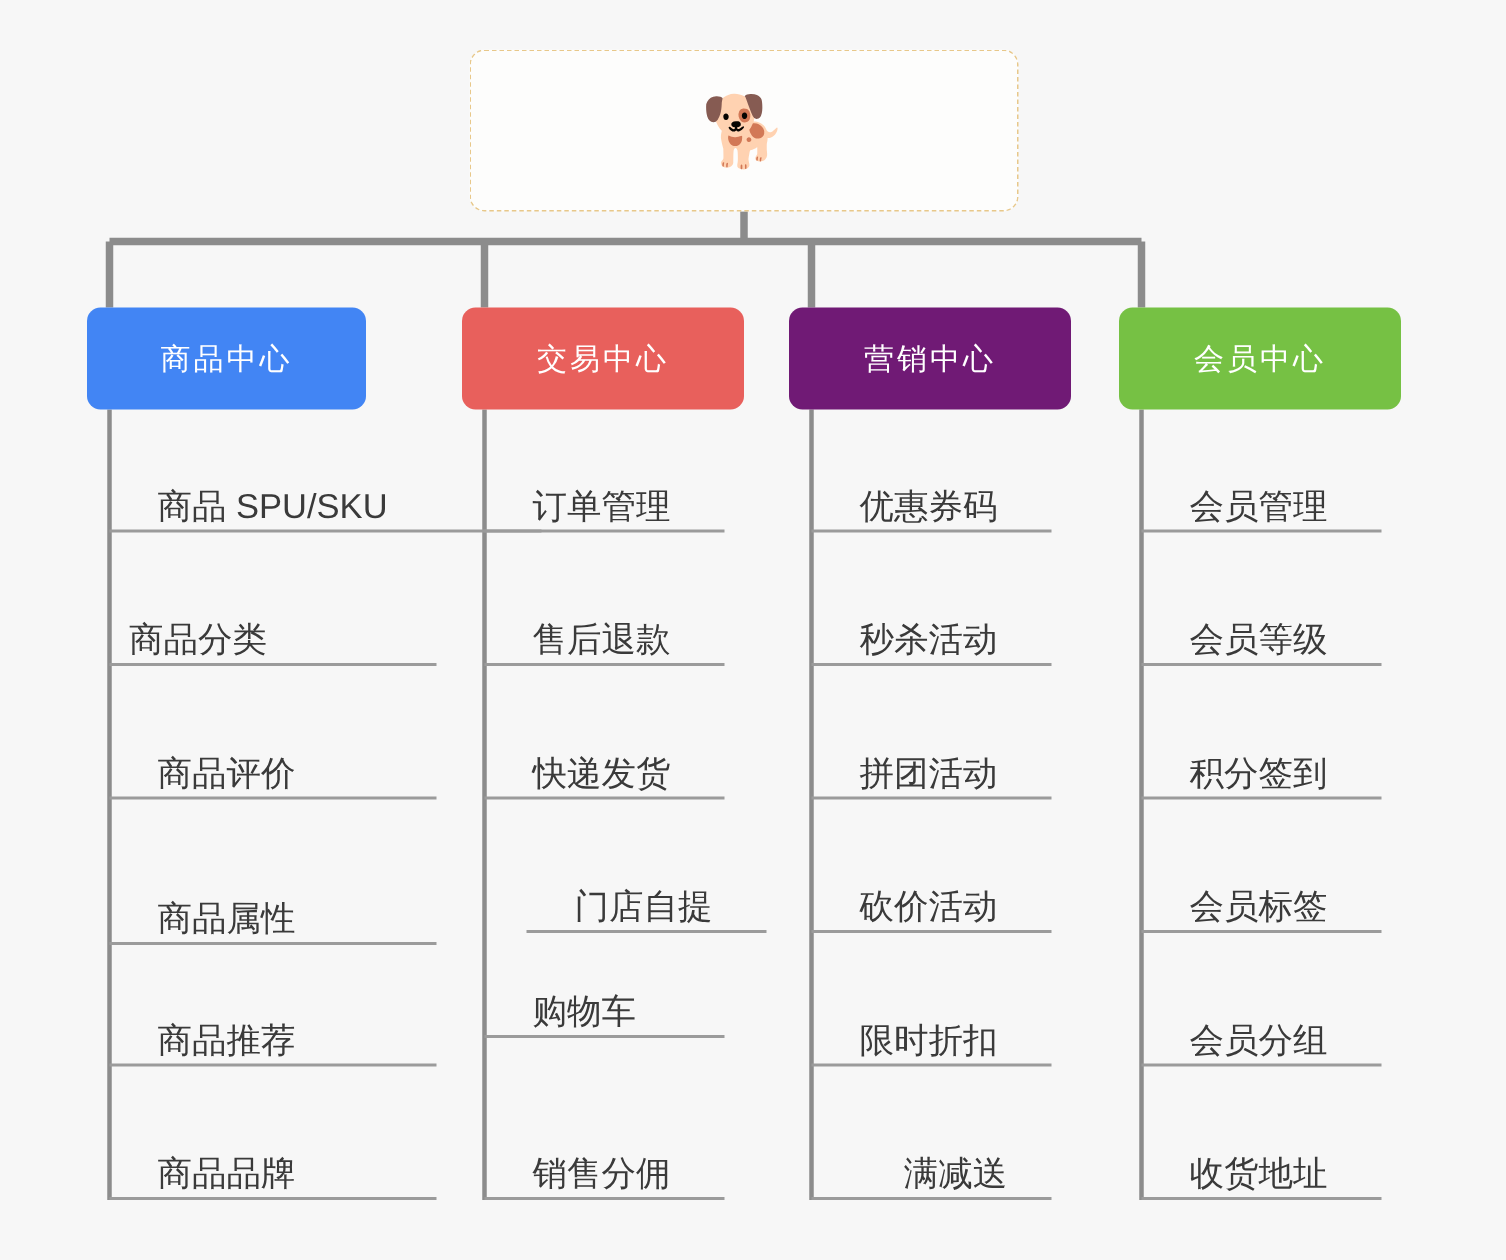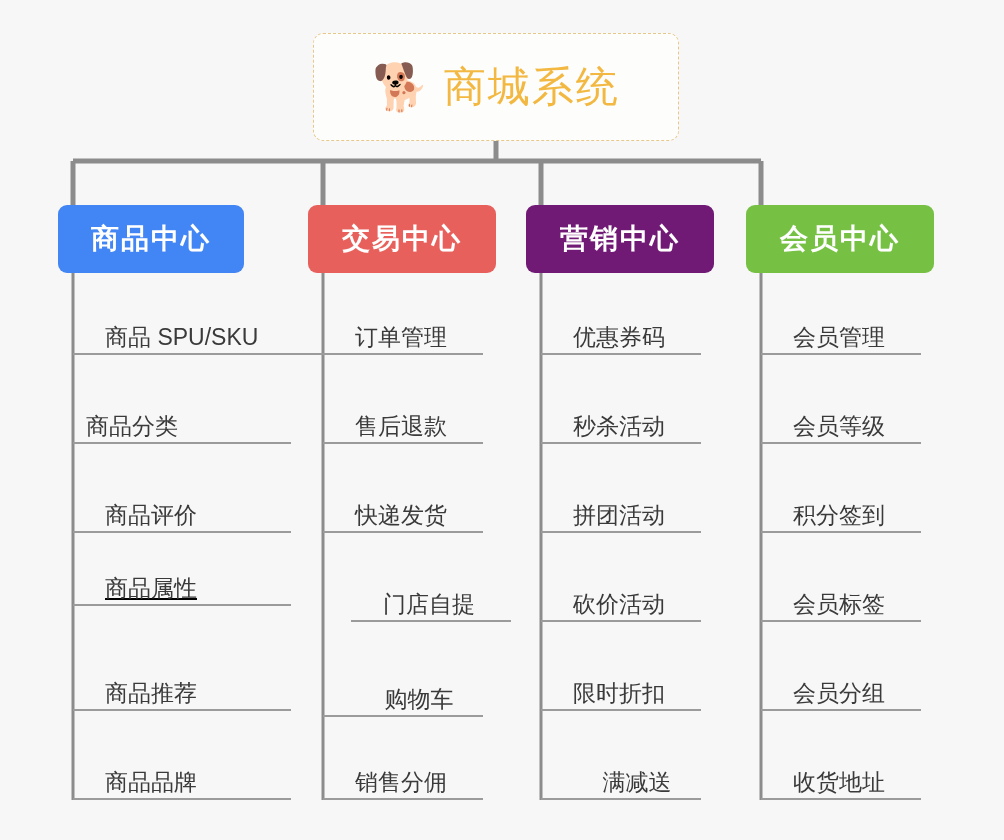--- a/index.html
+++ b/index.html
@@ -39,21 +39,21 @@
 
   
   .cat-box{
     position:absolute;
     height:68px;
     border-radius:9px;
     display:flex;align-items:center;justify-content:center;
     box-sizing:border-box;
   }
   .cat-label{
-    font-size:28px;color:#ffffff;letter-spacing:2px;white-space:nowrap;font-weight:bold;
+    font-size:20px;color:#ffffff;letter-spacing:2px;white-space:nowrap;
   }
 
   
   .leaf{
     position:absolute;
     box-sizing:border-box;
     border-bottom:2px solid #9b9b9b;
     display:flex;align-items:flex-end;
     padding-left:32px;
     padding-bottom:3px;
@@ -76,37 +76,36 @@
       <line x1="323" y1="161" x2="323" y2="205" stroke="#8c8c8c" stroke-width="5"></line>
       <line x1="323" y1="273" x2="323" y2="800" stroke="#8c8c8c" stroke-width="3"></line>
       <line x1="541" y1="161" x2="541" y2="205" stroke="#8c8c8c" stroke-width="5"></line>
       <line x1="541" y1="273" x2="541" y2="800" stroke="#8c8c8c" stroke-width="3"></line>
       <line x1="761" y1="161" x2="761" y2="205" stroke="#8c8c8c" stroke-width="5"></line>
       <line x1="761" y1="273" x2="761" y2="800" stroke="#8c8c8c" stroke-width="3"></line>
     </svg>
 
   <div class="root-node">
     <span class="root-emoji">🐕</span>
-    <span class="root-title">商城系统</span>
   </div>
 
   <div id="branches">
       <div class="cat-box" style="left: 58px; top: 205px; width: 186px; background: rgb(66, 133, 244);">
         <span class="cat-label">商品中心</span>
       </div>
       <div class="leaf" style="left: 73px; top: 321px; width: 288px;">
         <span class="leaf-label">商品 SPU/SKU</span>
       </div>
       <div class="leaf" style="left: 73px; top: 410px; width: 218px; padding-left: 13px;">
         <span class="leaf-label">商品分类</span>
       </div>
       <div class="leaf" style="left: 73px; top: 499px; width: 218px;">
         <span class="leaf-label">商品评价</span>
       </div>
-      <div class="leaf" style="left: 73px; top: 572px; width: 218px; text-decoration: underline;">
+      <div class="leaf" style="left: 73px; top: 596px; width: 218px;">
         <span class="leaf-label">商品属性</span>
       </div>
       <div class="leaf" style="left: 73px; top: 677px; width: 218px;">
         <span class="leaf-label">商品推荐</span>
       </div>
       <div class="leaf" style="left: 73px; top: 766px; width: 218px;">
         <span class="leaf-label">商品品牌</span>
       </div>
       <div class="cat-box" style="left: 308px; top: 205px; width: 188px; background: rgb(232, 96, 92);">
         <span class="cat-label">交易中心</span>
@@ -116,21 +115,21 @@
       </div>
       <div class="leaf" style="left: 323px; top: 410px; width: 160px;">
         <span class="leaf-label">售后退款</span>
       </div>
       <div class="leaf" style="left: 323px; top: 499px; width: 160px; text-align: right;">
         <span class="leaf-label">快递发货</span>
       </div>
       <div class="leaf" style="left: 323px; top: 588px; width: 160px; margin-left: 28px;">
         <span class="leaf-label">门店自提</span>
       </div>
-      <div class="leaf" style="left: 323px; top: 683px; width: 160px; justify-content: center;">
+      <div class="leaf" style="left: 323px; top: 658px; width: 160px;">
         <span class="leaf-label">购物车</span>
       </div>
       <div class="leaf" style="left: 323px; top: 766px; width: 160px;">
         <span class="leaf-label">销售分佣</span>
       </div>
       <div class="cat-box" style="left: 526px; top: 205px; width: 188px; background: #701a75;">
         <span class="cat-label">营销中心</span>
       </div>
       <div class="leaf" style="left: 541px; top: 321px; width: 160px;">
         <span class="leaf-label">优惠券码</span>

